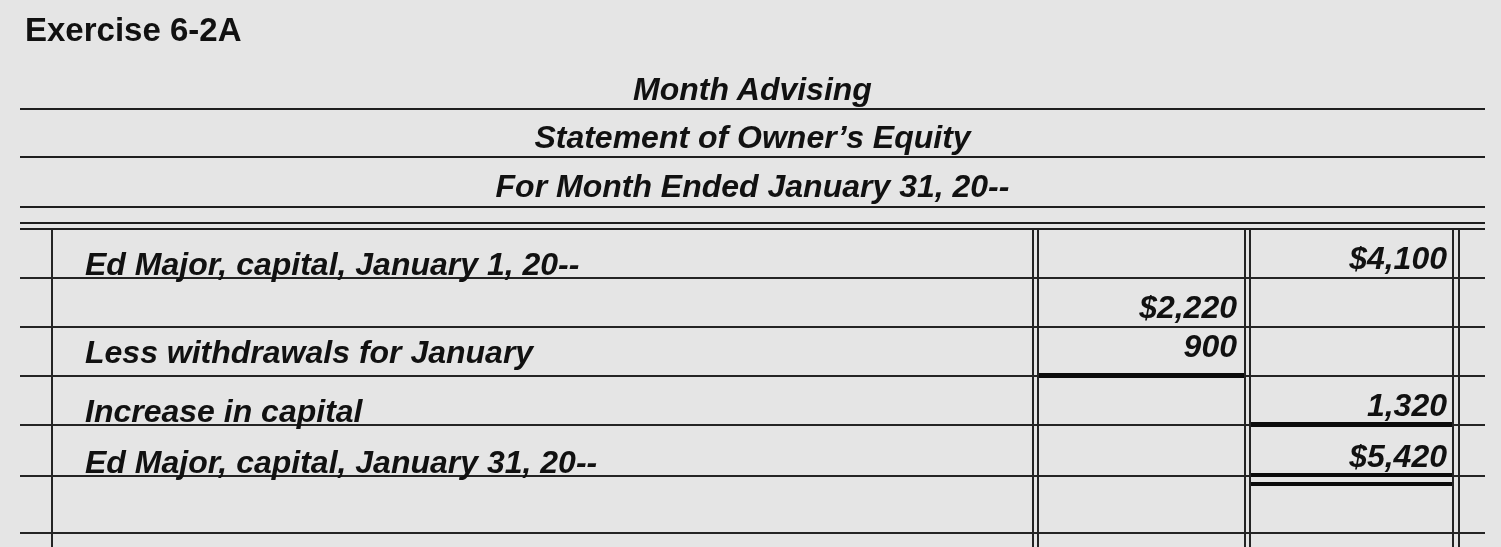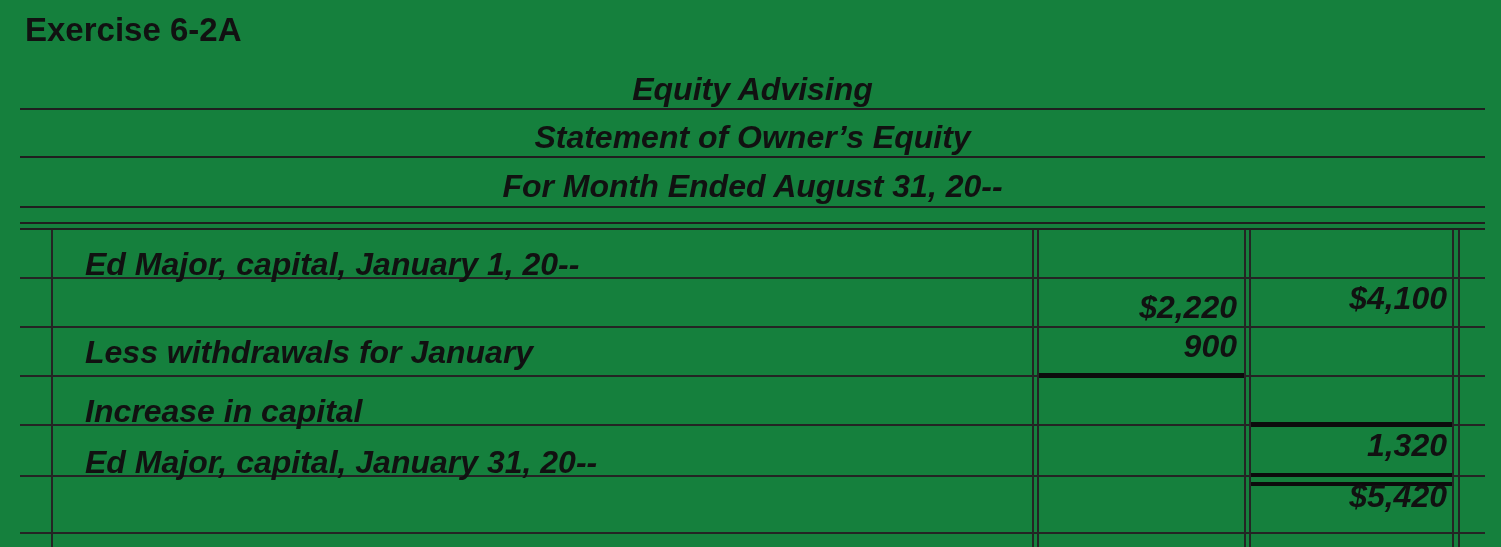--- a/index.html
+++ b/index.html
@@ -1,19 +1,19 @@
 <!DOCTYPE html>
 <html><head>
 <meta charset="utf-8">
 <style>
   html,body{margin:0;padding:0;background:#ffffff;}
   .page{
     position:relative;
     width:1501px;height:547px;
-    background:#15803d;
+    background:#e5e5e5;
     font-family:"Liberation Sans", sans-serif;
     color:#111111;
     overflow:hidden;
   }
   .exercise-title{
     position:absolute;left:25px;top:13px;
     font-size:33px;font-weight:bold;line-height:1;
   }
   .stmt-header{
     position:absolute;left:20px;width:1465px;
@@ -42,43 +42,43 @@
   .tr-1320{top:422px;left:1251px;width:201px;}
   .tr-5420a{top:473px;left:1251px;width:201px;height:4px;}
   .tr-5420b{top:482px;left:1251px;width:201px;height:4px;}
   .cell{
     position:absolute;display:flex;align-items:flex-end;
     font-size:32px;font-weight:bold;font-style:italic;line-height:1;
     padding-bottom:2px;box-sizing:border-box;white-space:nowrap;
   }
   .cdesc{left:85px;width:950px;justify-content:flex-start;margin-top:6px;}
   .c1{left:1039px;width:205px;justify-content:flex-end;padding-right:7px;text-align:right;}
-  .c2{left:1251px;width:201px;justify-content:flex-end;padding-right:5px;margin-top:40px;}
+  .c2{left:1251px;width:201px;justify-content:flex-end;padding-right:5px;}
   .r0{top:229px;height:47px;}
   .r1{top:279px;height:46px;}
   .r2{top:328px;height:36px;}
   .r3{top:377px;height:46px;}
   .r4{top:426px;height:48px;}
   .r5{top:477px;height:54px;}
   .r6{top:534px;height:12px;}
 </style>
 </head>
 <body>
 
 <div class="page">
 
   <div class="exercise-title">Exercise 6-2A</div>
 
-  <div class="stmt-header stmt-company">Equity Advising</div>
+  <div class="stmt-header stmt-company">Month Advising</div>
   <div class="hrule hr1"></div>
 
   <div class="stmt-header stmt-title">Statement of Owner’s Equity</div>
   <div class="hrule hr2"></div>
 
-  <div class="stmt-header stmt-period">For Month Ended August 31, 20--</div>
+  <div class="stmt-header stmt-period">For Month Ended January 31, 20--</div>
   <div class="hrule hr3"></div>
 
   <div class="hrule hrd1"></div>
   <div class="hrule hrd2"></div>
 
   <div class="vrule vl-margin"></div>
   <div class="vrule vl-d1a"></div>
   <div class="vrule vl-d1b"></div>
   <div class="vrule vl-d2a"></div>
   <div class="vrule vl-d2b"></div>

